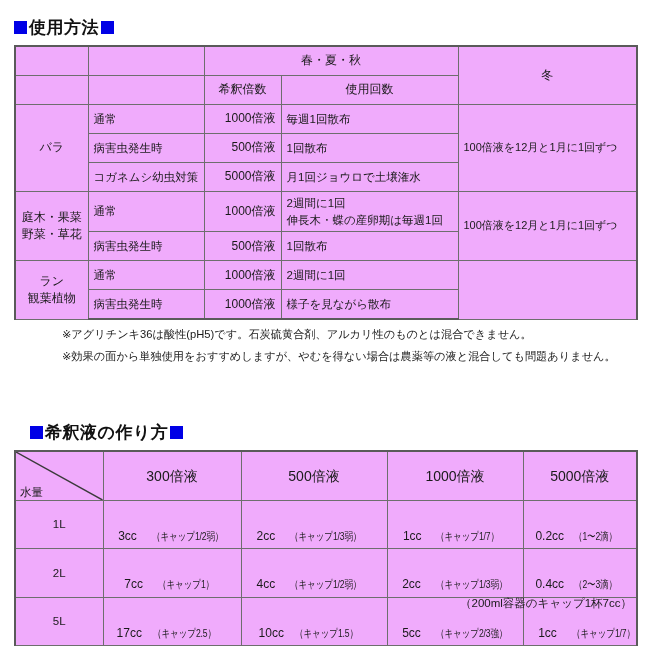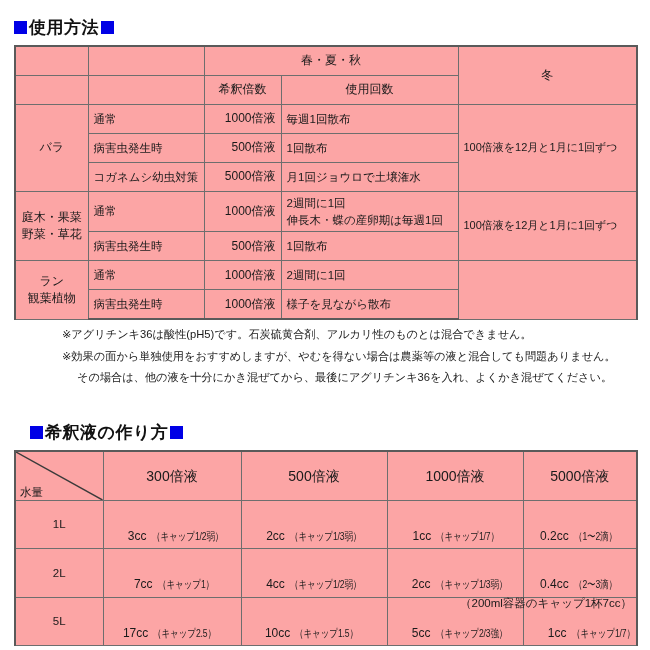--- a/index.html
+++ b/index.html
@@ -57,21 +57,21 @@
     color: #1a1a1a;
     background: #ffffff;
   }
   table.data-table td,
   table.data-table th {
     border: 1px solid #6e6e6e;
     padding: 3px 5px;
     font-weight: normal;
     vertical-align: middle;
     line-height: 1.45;
-    background: #fca5a5;
+    background: #f0abfc;
   }
   .thick-left { border-left: 2px solid #5a5a5a !important; }
   .thick-right { border-right: 2px solid #5a5a5a !important; }
   .thick-top { border-top: 2px solid #5a5a5a !important; }
   .thick-bottom { border-bottom: 2px solid #5a5a5a !important; }
 
   
   #usage-table {
     position: absolute;
     left: 14px;
@@ -168,21 +168,20 @@
   }
   .dose-cell {
     white-space: nowrap;
     font-size: 12px;
     text-align: center;
     padding: 3px 4px;
   }
   .dose-cell .amt {
     display: inline-block;
     min-width: 38px;
-    text-align: right;
     margin-top: 24px;
   }
   .dose-cell .paren {
     display: inline-block;
     margin-left: 5px;
     font-size: 11px;
     text-align: left;
   }
   .kana-narrow {
     display: inline-block;
@@ -288,21 +287,20 @@
       <td class="cond-cell thick-bottom">病害虫発生時</td>
       <td class="dil-cell thick-bottom">1000倍液</td>
       <td class="freq-cell thick-bottom">様子を見ながら散布</td>
     </tr>
   </tbody>
 </table>
 
 <div id="notes">
   <div class="note-line">※アグリチンキ36は酸性(pH5)です。石炭硫黄合剤、アルカリ性のものとは混合できません。</div>
   <div class="note-line">※効果の面から単独使用をおすすめしますが、やむを得ない場合は農薬等の液と混合しても問題ありません。</div>
-  <div class="note-line indent">その場合は、他の液を十分にかき混ぜてから、最後にアグリチンキ36を入れ、よくかき混ぜてください。</div>
 </div>
 
 <div class="section-heading" id="dilution-heading">
   <span class="blue-square"></span>
   <span class="heading-text">希釈液の作り方</span>
   <span class="blue-square"></span>
 </div>
 
 <table class="data-table" id="dilution-table">
   <colgroup>

